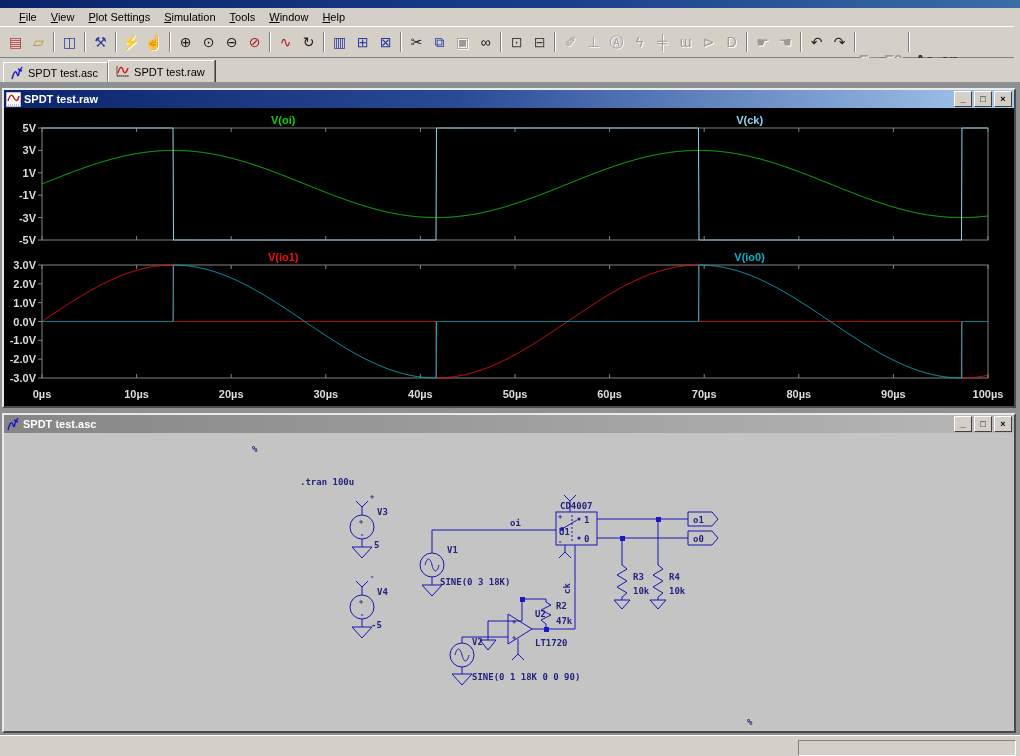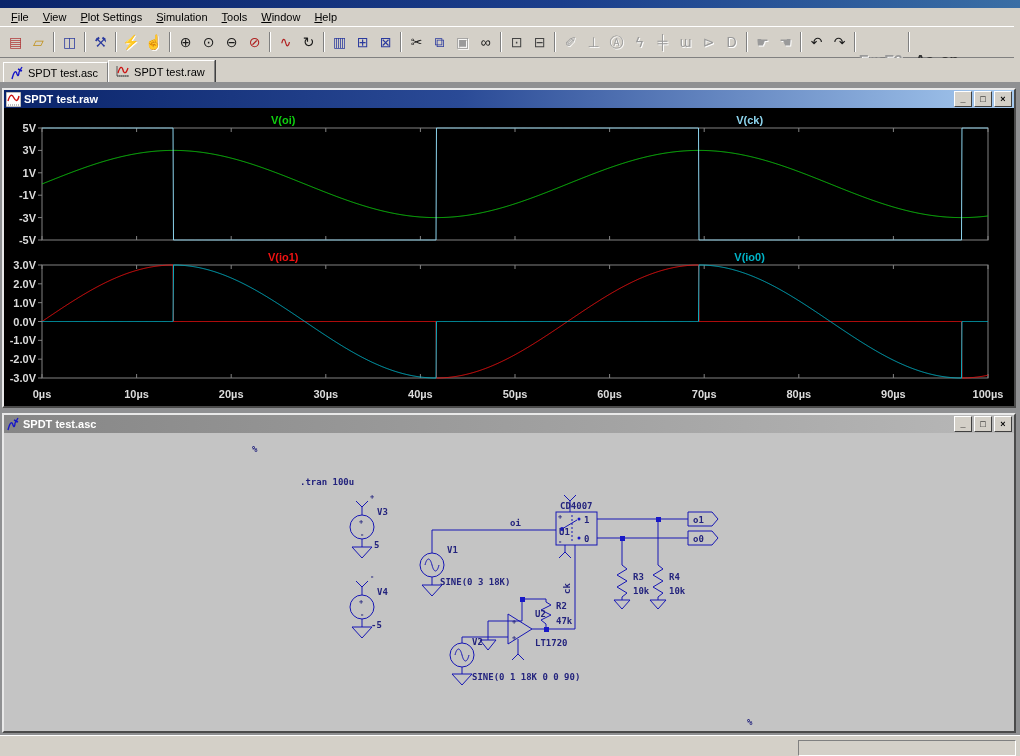--- a/index.html
+++ b/index.html
@@ -1,20 +1,20 @@
 <!DOCTYPE html>
 <html><head>
 <meta charset="utf-8">
 <style>
   html,body{margin:0;padding:0;}
   body{width:1020px;height:756px;background:#d4d0c8;font-family:"Liberation Sans",sans-serif;font-size:11px;overflow:hidden;position:relative;color:#000;}
   
   .app-title{position:absolute;left:0;top:0;width:1020px;height:8px;background:linear-gradient(90deg,#0a246a 0%,#1b3e8c 55%,#3a6ea5 100%);}
   
-  .menubar{position:absolute;left:0;top:8px;width:944px;height:18px;background:#d4d0c8;display:flex;align-items:center;padding-left:4px;box-sizing:border-box;}
+  .menubar{position:absolute;left:0;top:8px;width:944px;height:18px;background:#d4d0c8;display:flex;align-items:center;padding-left:12px;box-sizing:border-box;}
   .menu-item{padding:2px 7px;cursor:default;}
   .menu-item u{text-decoration:underline;}
   
   .toolbar{position:absolute;left:0;top:26px;width:1014px;height:32px;background:#d4d0c8;border-top:1px solid #ffffff;border-bottom:1px solid #808080;display:flex;align-items:center;padding-left:4px;box-sizing:border-box;}
   .tb-btn{width:23px;height:22px;display:flex;align-items:center;justify-content:center;font-size:14px;line-height:1;cursor:default;}
   .tb-btn.small-t{font-size:15px;font-weight:bold;margin-top:34px;}
   .tb-btn.disabled{color:#9a9a9a;text-shadow:1px 1px 0 #ffffff;}
   .tb-sep{width:0;height:20px;border-left:1px solid #808080;border-right:1px solid #ffffff;margin:0 3px;}
   
   .tabbar{position:absolute;left:0;top:58px;width:1020px;height:24px;background:#d4d0c8;display:flex;align-items:flex-end;padding-left:3px;box-sizing:border-box;}

